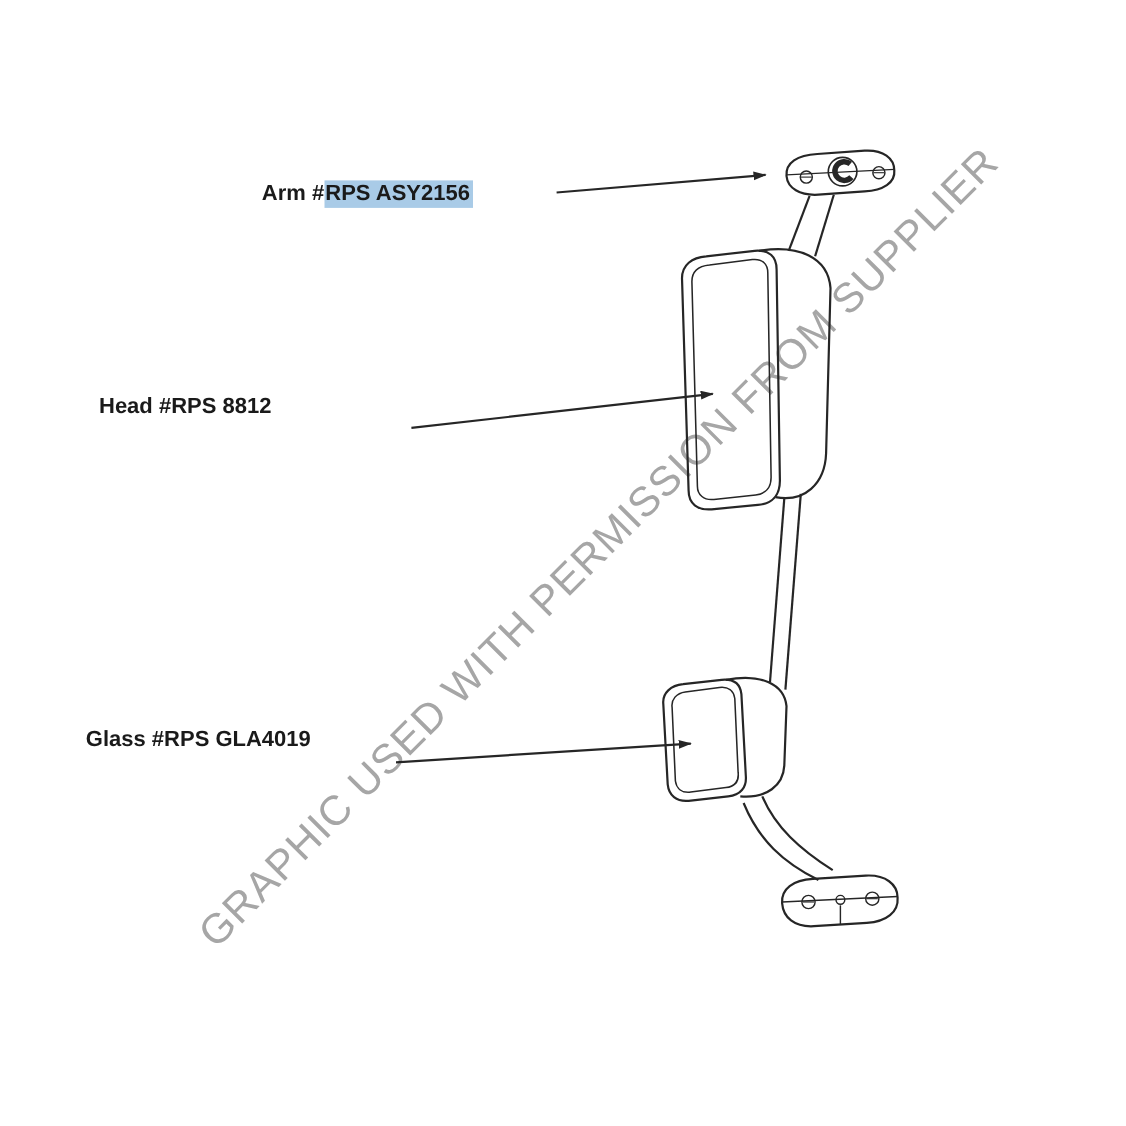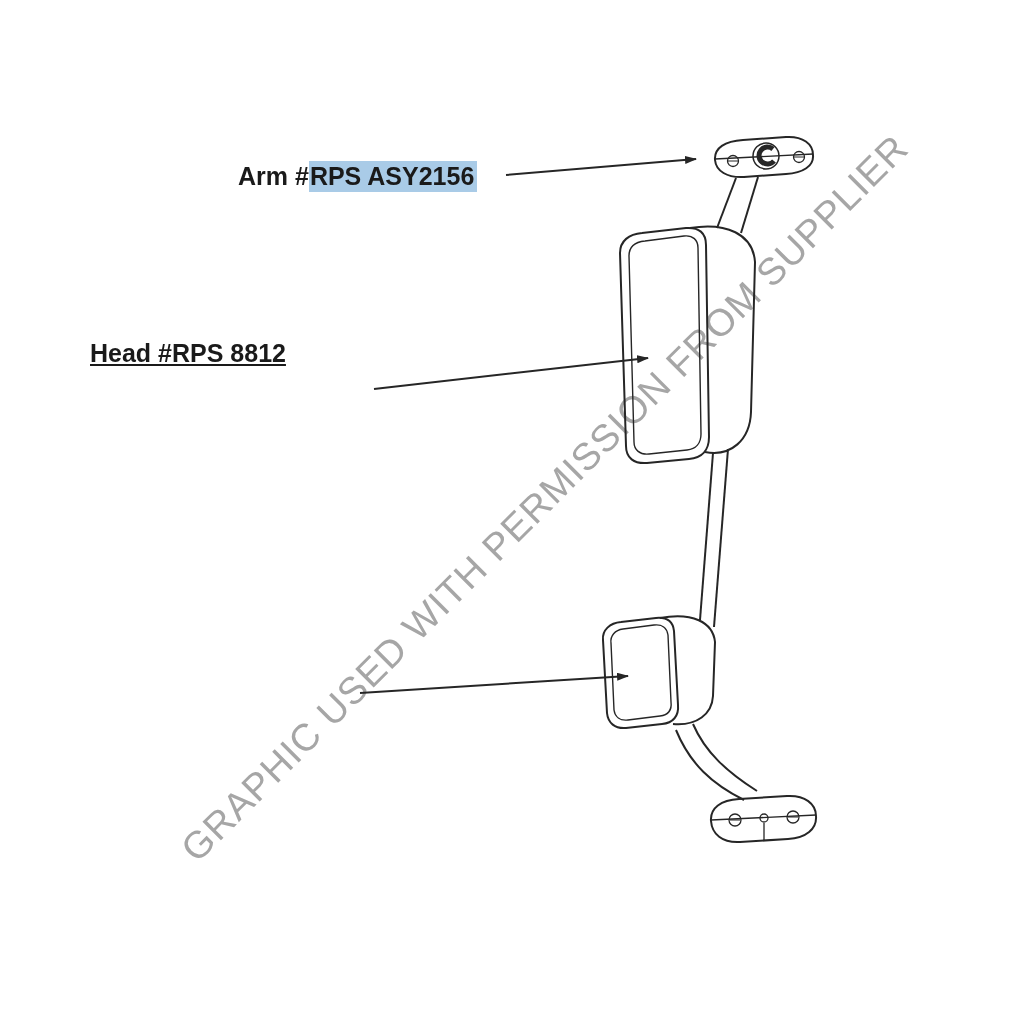--- a/index.html
+++ b/index.html
@@ -23,21 +23,21 @@
     font-size:38px;
     letter-spacing:1px;
     color:var(--watermark);
     transform:rotate(-45deg);
     white-space:nowrap;
     user-select:none;
   }
   svg.diagram{position:absolute;left:0;top:0;}
   .label{
     position:absolute;
-    font-size:25px;
+    font-size:20px;
     font-weight:bold;
     color:var(--text);
     line-height:34px;
     white-space:nowrap;
   }
   .label .hl{
     background:var(--highlight);
     padding:1px 3px 2px 1px;
   }
 </style>
@@ -102,20 +102,21 @@
       <path d="M 506 175 L 696 159" marker-end="url(#arrow)"></path>
       <path d="M 374 389 L 648 358" marker-end="url(#arrow)"></path>
       <path d="M 360 693 L 628 676" marker-end="url(#arrow)"></path>
     </g>
   </svg>
 
   <div class="label" style="left:238px;top:159px;">
     <span>Arm #</span><span class="hl">RPS ASY2156</span>
   </div>
 
-  <div class="label" style="left:90px;top:336px;text-decoration:underline;">
+  <div class="label" style="left:90px;top:352px;">
     <div>Head #RPS 8812</div>
   </div>
 
   <div class="label" style="left:78px;top:655px;">
+    <div>Glass #RPS GLA4019</div>
   </div>
 
 </div>
 
 </body></html>

